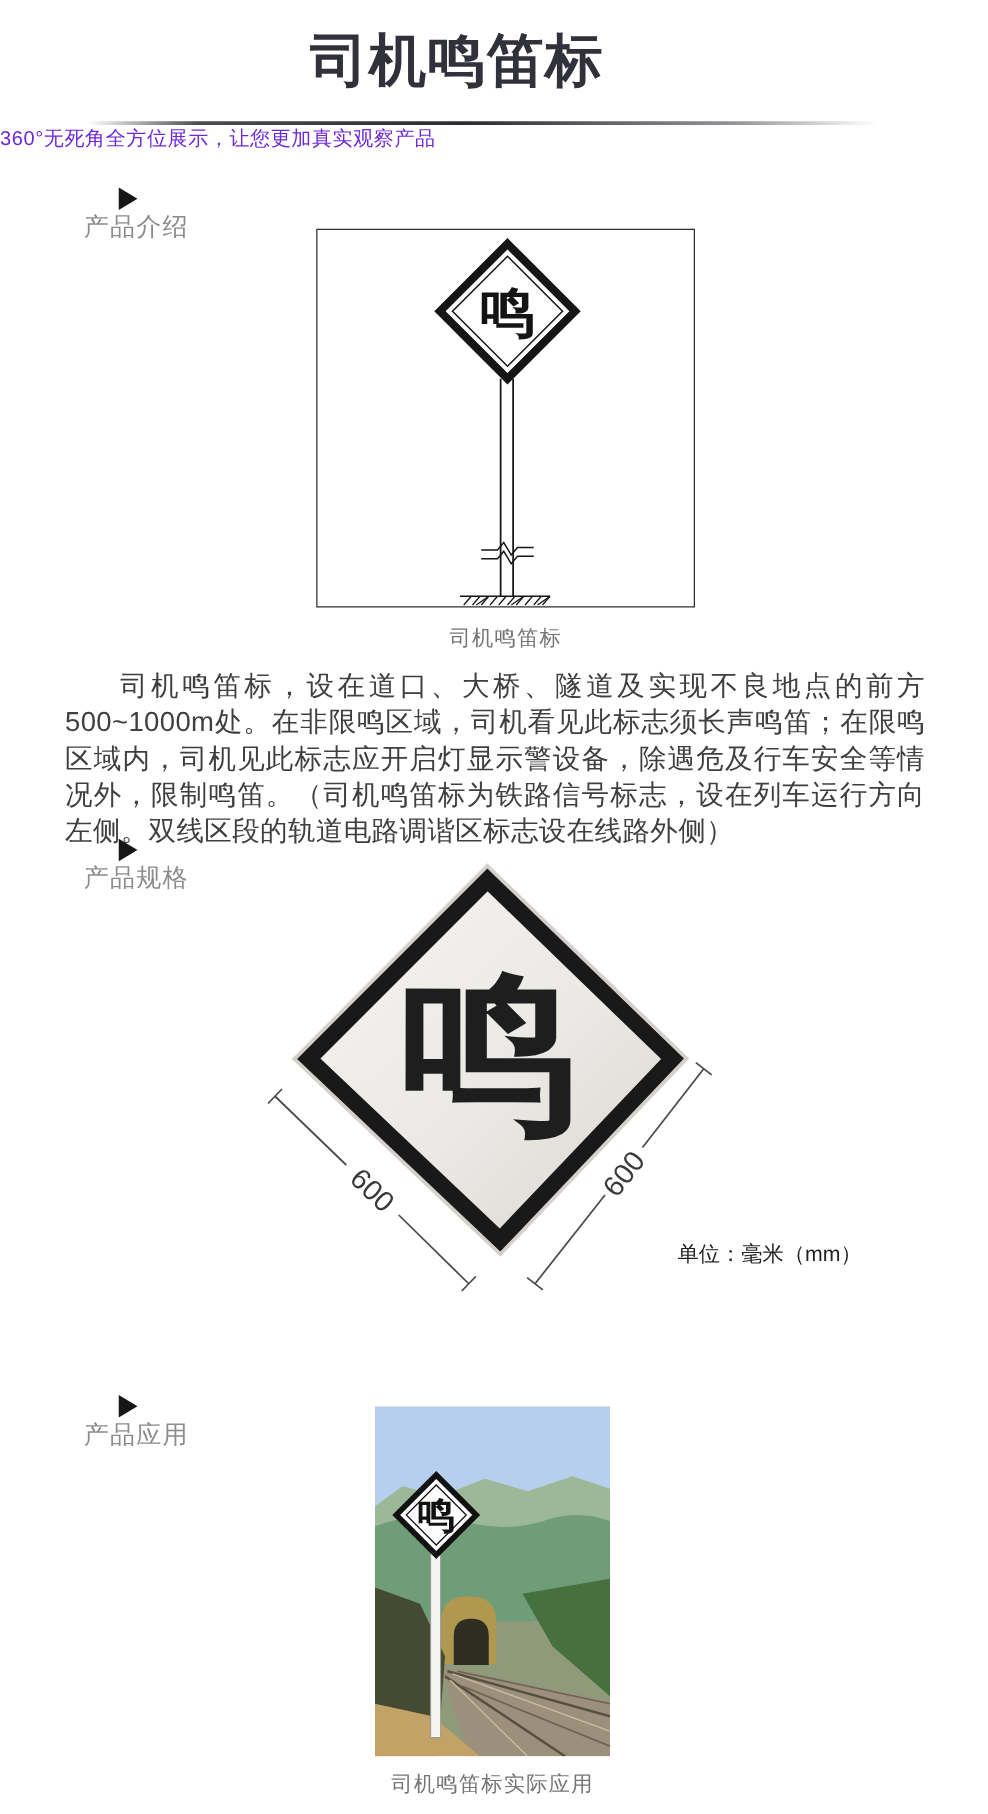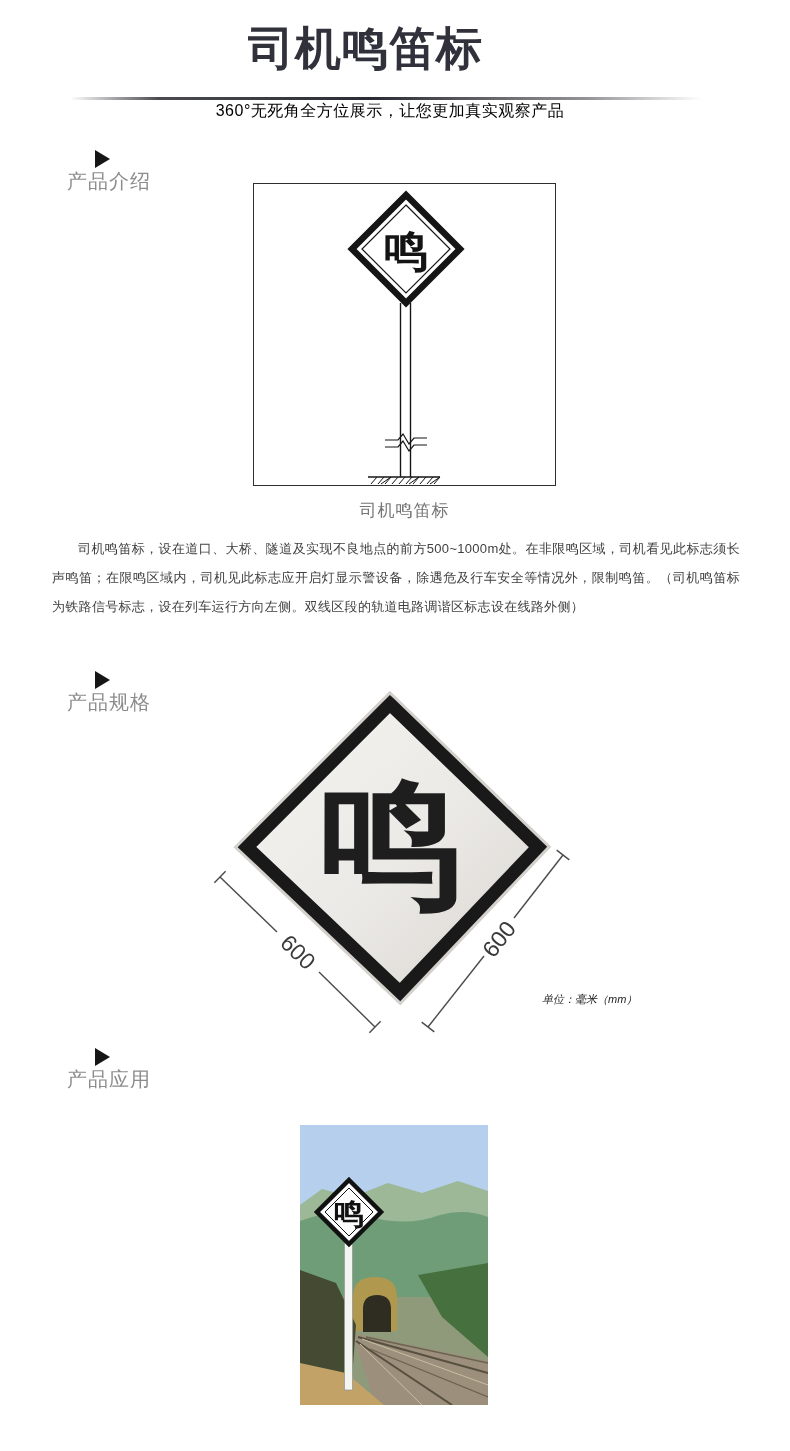--- a/index.html
+++ b/index.html
@@ -12,53 +12,53 @@
     font-size:46px; font-weight:900; letter-spacing:1px;
     color:#31313b; white-space:nowrap;
   }
   .divider {
     position:absolute; left:70px; top:85px; width:632px; height:3px;
     background:linear-gradient(to right, rgba(43,43,51,0), rgba(43,43,51,.85) 14%, #2b2b33 48%, rgba(43,43,51,.5) 82%, rgba(43,43,51,0));
     border-radius:2px;
   }
   .subtitle {
     position:absolute; left:0; top:89px; width:780px;
-    text-align:center; font-size:16px; color:#000000; letter-spacing:.5px;
+    font-size:16px; color:#6d28d9; letter-spacing:.5px;
   }
 
   .section-header { position:absolute; display:flex; align-items:center;flex-direction:column; }
   .tri-icon {
     width:0; height:0; margin-right:13px;
     border-left:15px solid #161616;
     border-top:9px solid transparent;
     border-bottom:9px solid transparent;
   }
   .section-label { font-size:20px; color:#8c8c8c; letter-spacing:1px; }
   .sh-intro { left:67px; top:138px; }
   .sh-spec  { left:67px; top:659px;justify-content:flex-end; }
-  .sh-app   { left:67px; top:1036px; }
+  .sh-app   { left:67px; top:1104px; }
 
   .diagram-box {
     position:absolute; left:253px; top:171px; width:303px; height:303px;
     border:1px solid #2e2e2e; background:#fff;
   }
   .caption {
     position:absolute; text-align:center; font-size:17px; color:#757575; letter-spacing:1px;
   }
   .caption-intro { left:253px; top:487px; width:303px; }
   .caption-app   { left:290px; top:1404px; width:208px; }
 
   .paragraph {
     position:absolute; left:52px; top:522px; width:688px;
-    font-size:13px; line-height:29px; color:#3f3f3f;
+    font-size:22px; line-height:29px; color:#3f3f3f;
     text-align:justify; text-indent:2em; letter-spacing:.3px;
   }
 
   .spec-figure { position:absolute; left:180px; top:676px; width:430px; height:348px; }
-  .unit-label { position:absolute; left:542px; top:980px; font-size:11px; color:#1f1f1f;font-style:italic; }
+  .unit-label { position:absolute; left:542px; top:980px; font-size:17px; color:#1f1f1f; }
 
   .photo { position:absolute; left:300px; top:1113px; width:188px; height:280px; }
 
   svg { display:block; }
   .dim-text { font-size:23px; fill:#3a3a3a; }
   .sign-char-spec { font-size:142px; font-weight:900; fill:#1e1e1e; }
 </style>
 </head>
 <body>
 
@@ -193,14 +193,15 @@
       <path d="M0,238 L46,248 L84,280 L0,280 Z" fill="#c2a267"></path>
 
       <g>
         <rect x="44.5" y="115" width="8" height="150" fill="#f4f4f1" stroke="#9a9a94" stroke-width="0.8"></rect>
         <polygon points="49,55 81,87 49,119 17,87" fill="#fdfdfd" stroke="#111111" stroke-width="4.5"></polygon>
         <polygon points="49,63 73,87 49,111 25,87" fill="none" stroke="#111111" stroke-width="1"></polygon>
         <text x="49" y="88" text-anchor="middle" dominant-baseline="central" font-size="30" font-weight="700" fill="#111111">鸣</text>
       </g>
     </svg>
   </div>
+  <div class="caption caption-app">司机鸣笛标实际应用</div>
 
 </div>
 
 </body></html>

